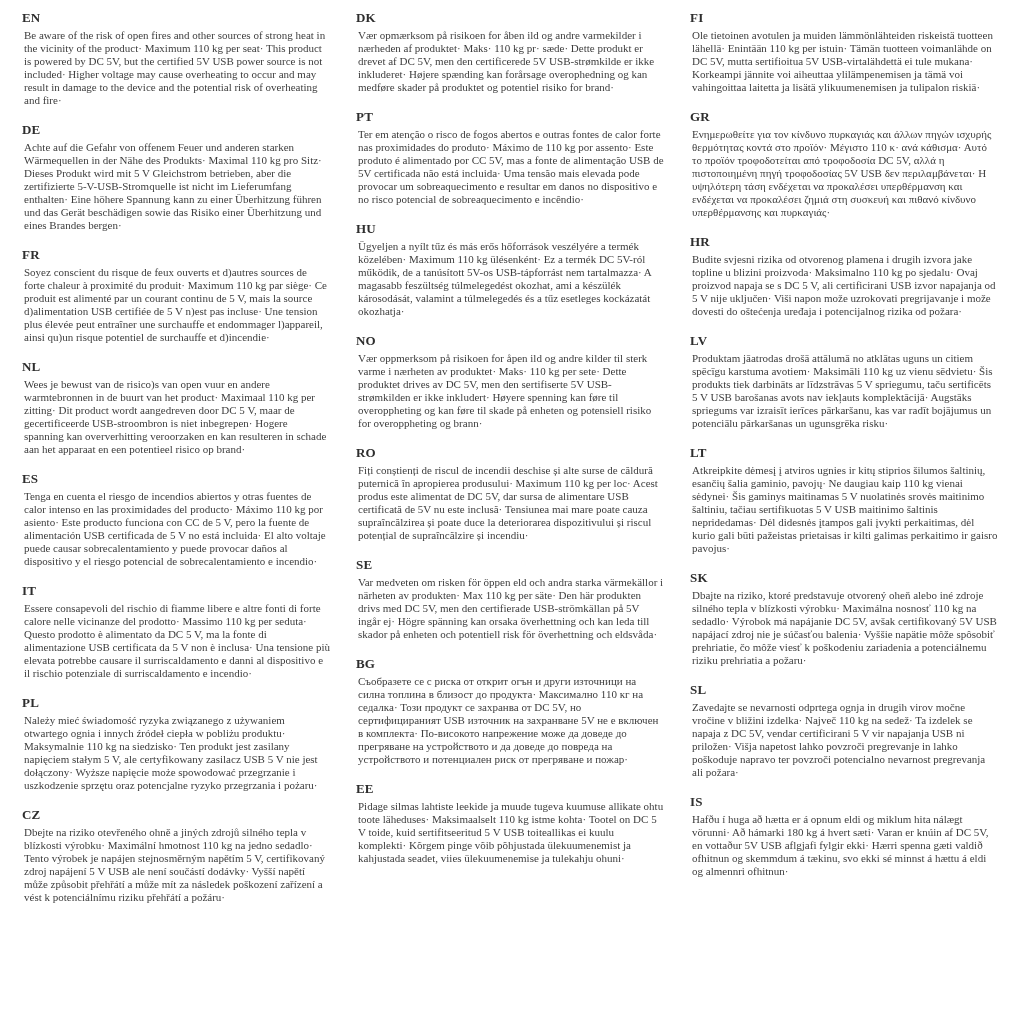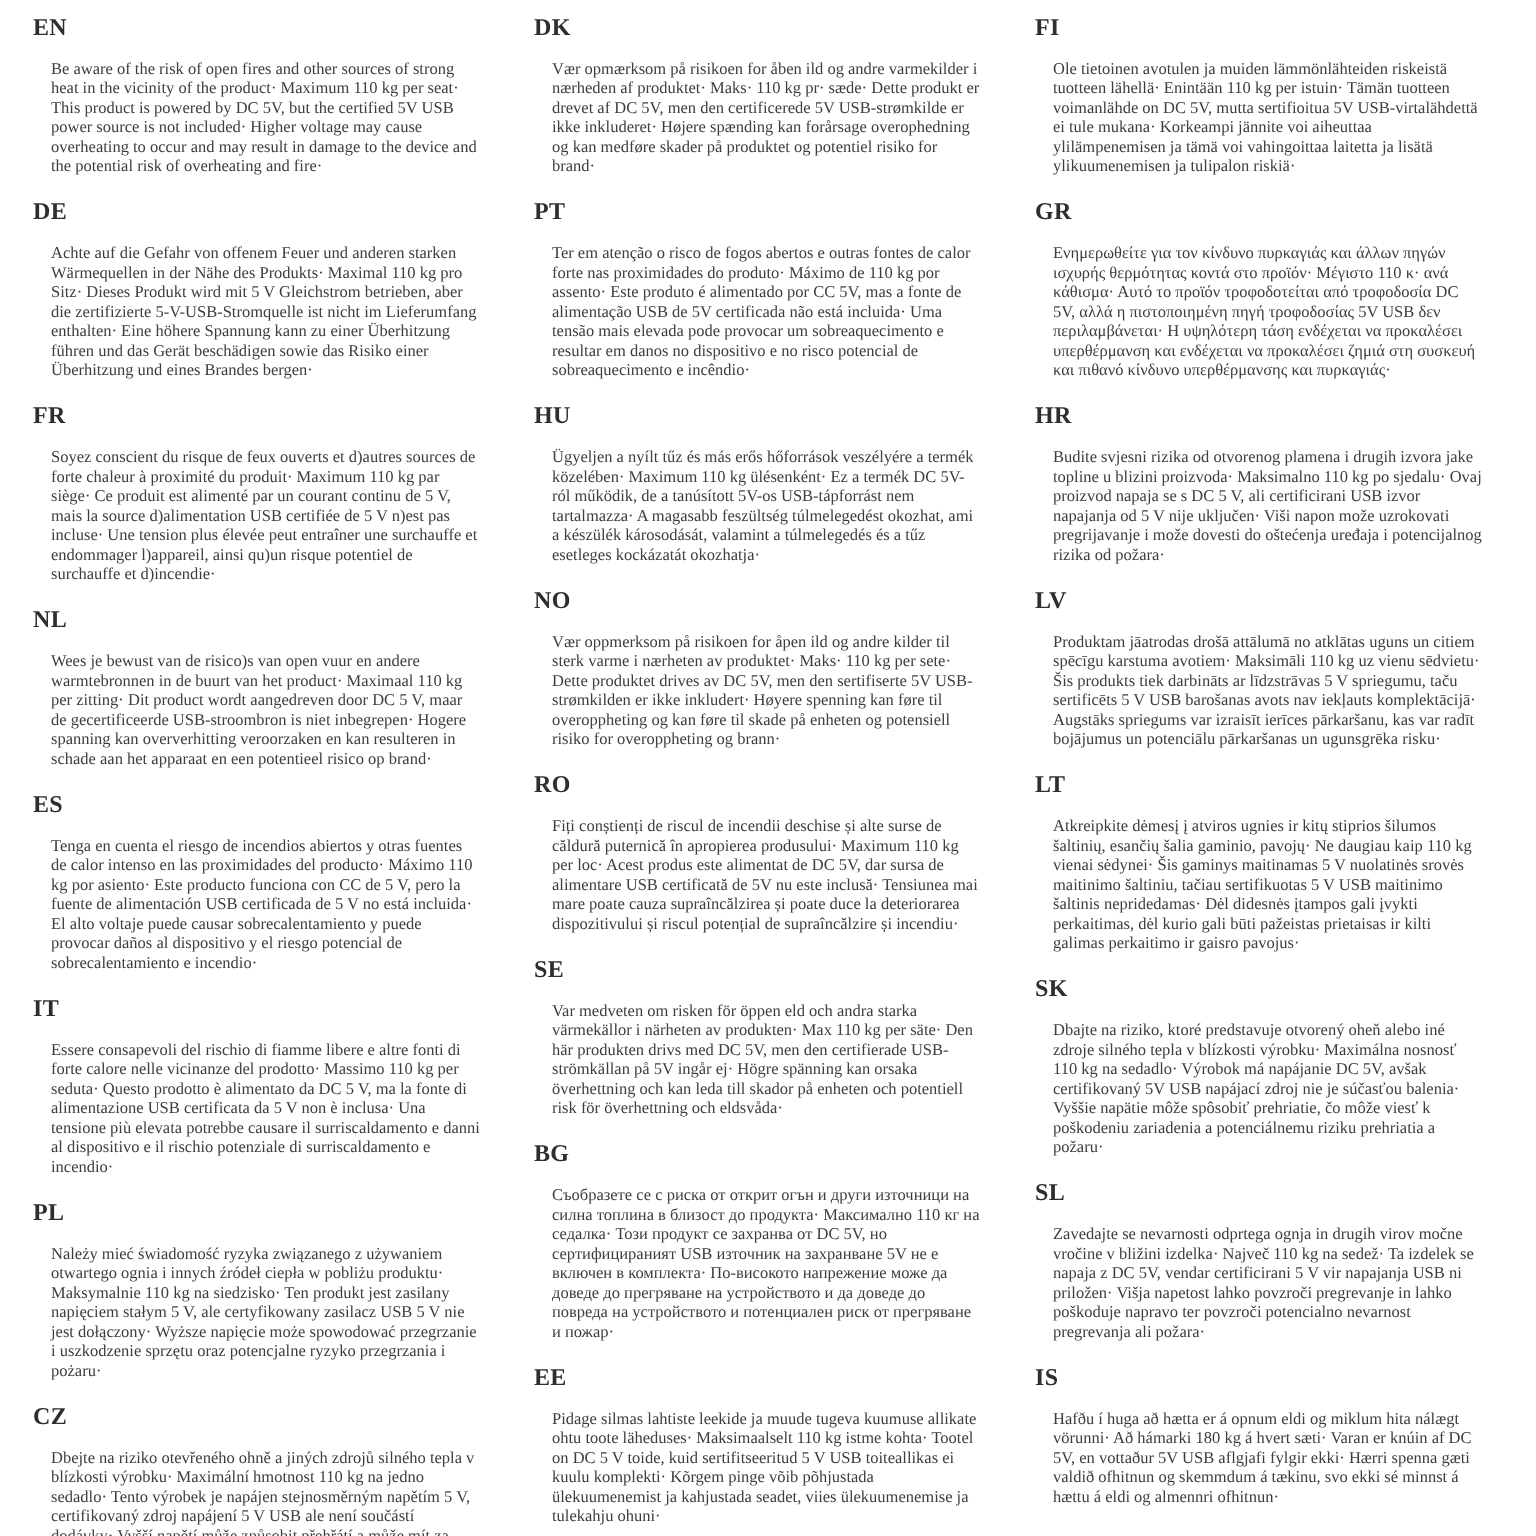--- a/index.html
+++ b/index.html
@@ -24,30 +24,30 @@
     column-gap: 24px;
     align-items: start;
   }
   .col {
     min-width: 0;
   }
   .lang-block {
     margin: 0 0 15px 0;
   }
   .lang-code {
-    font-size: 16px;
+    font-size: 13px;
     font-weight: bold;
     color: #2e2e2e;
     margin: 0 0 3px 0;
     letter-spacing: 0.2px;
   }
   .lang-text {
     font-size: 11px;
     line-height: 13px;
-    margin: 12px;
+    margin: 2px;
     text-align: left;
     color: #3d3d3d;
   }
 </style>
 </head>
 <body>
 
 <div class="page">
   <div class="col">
       <section class="lang-block">

